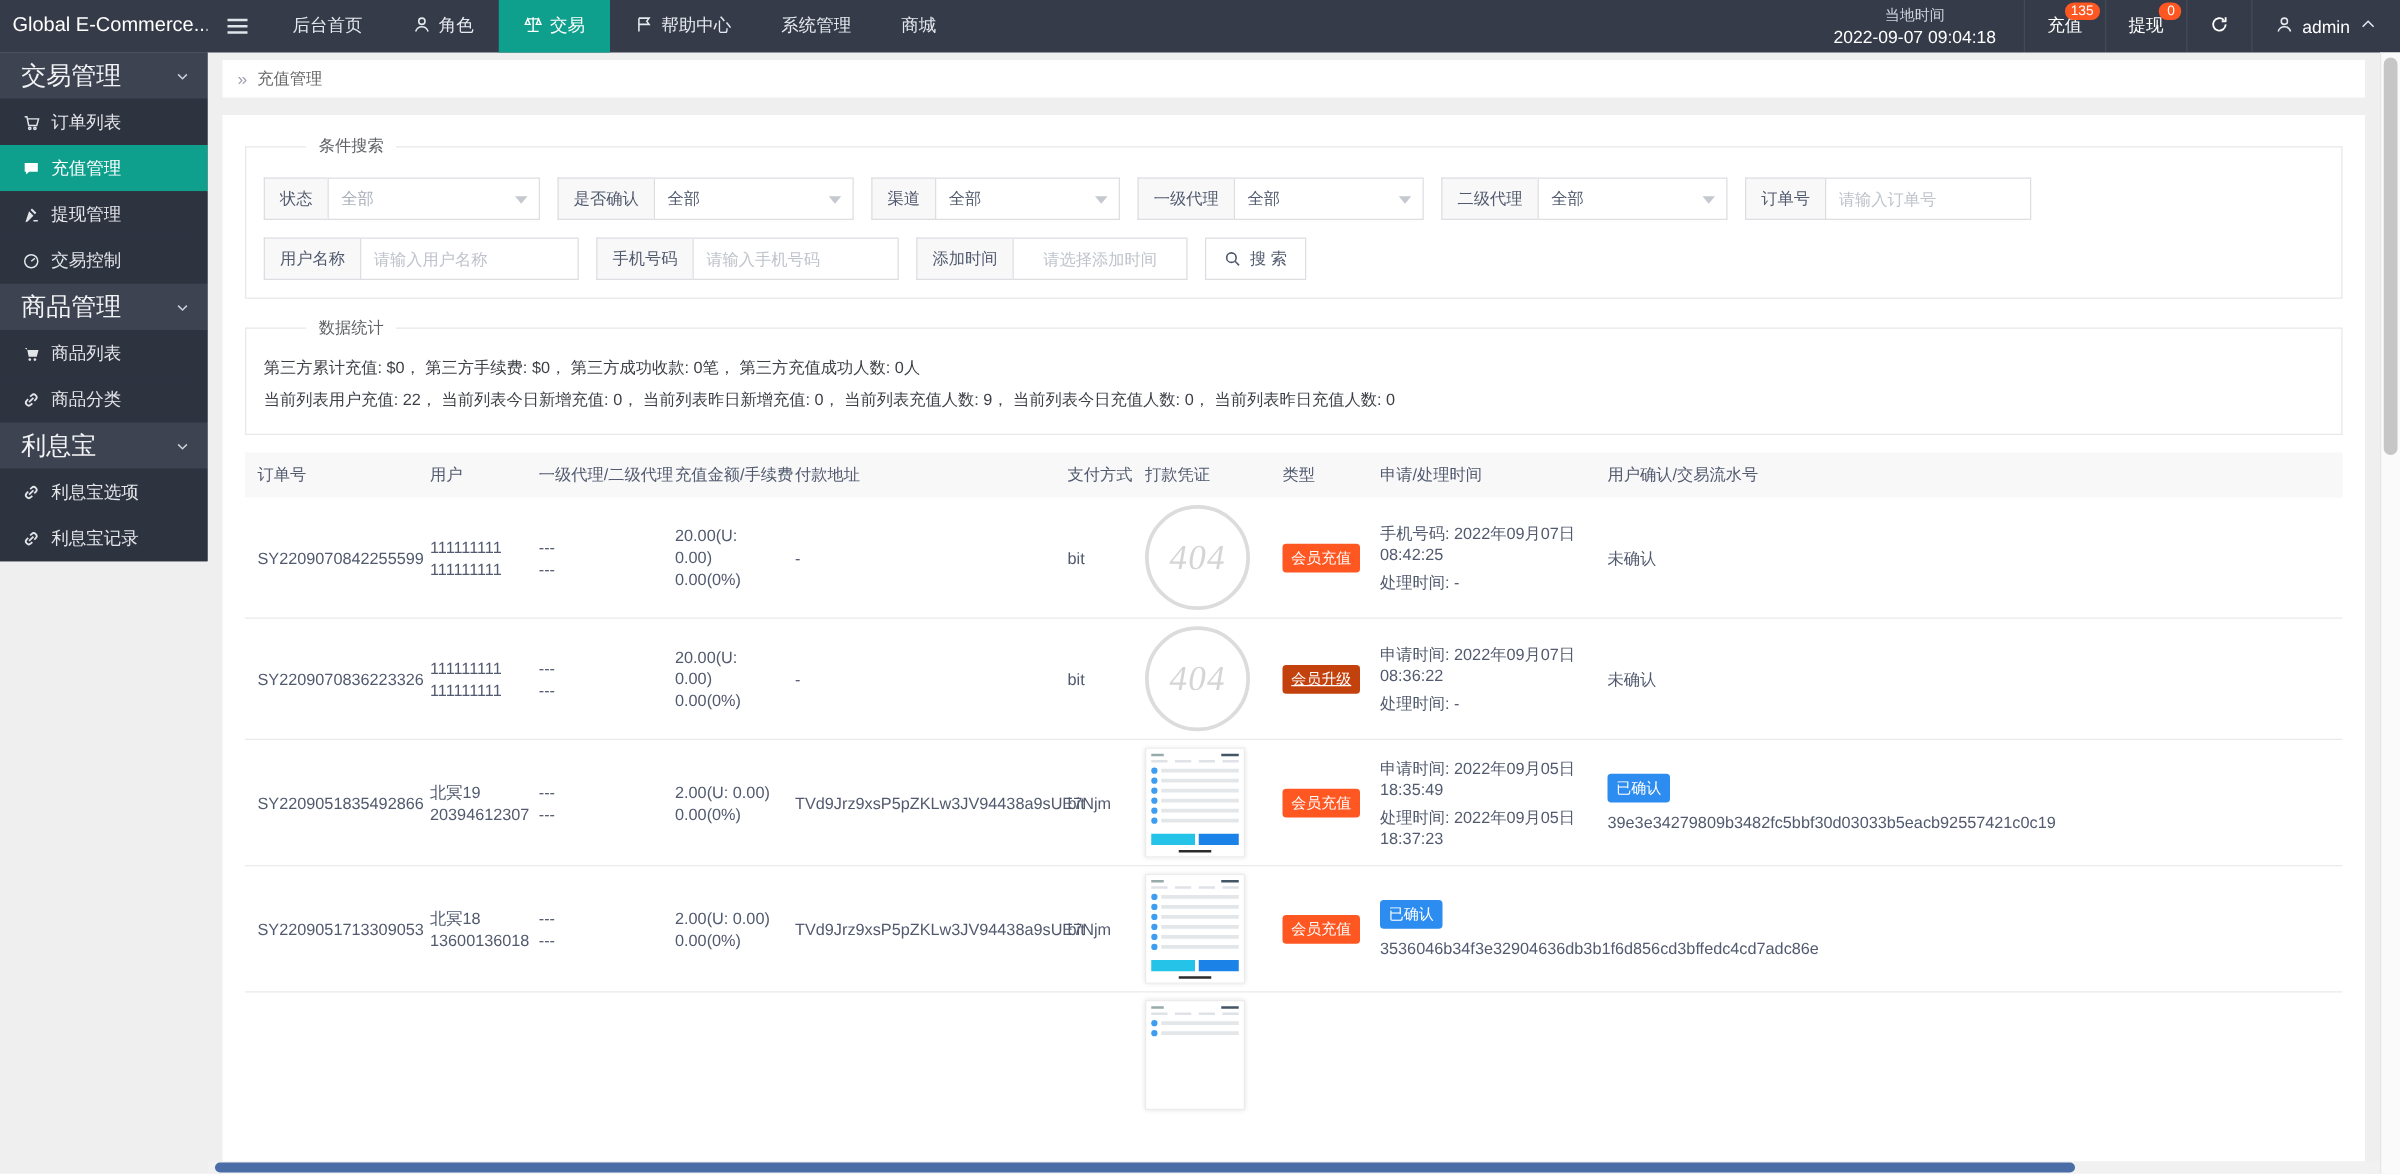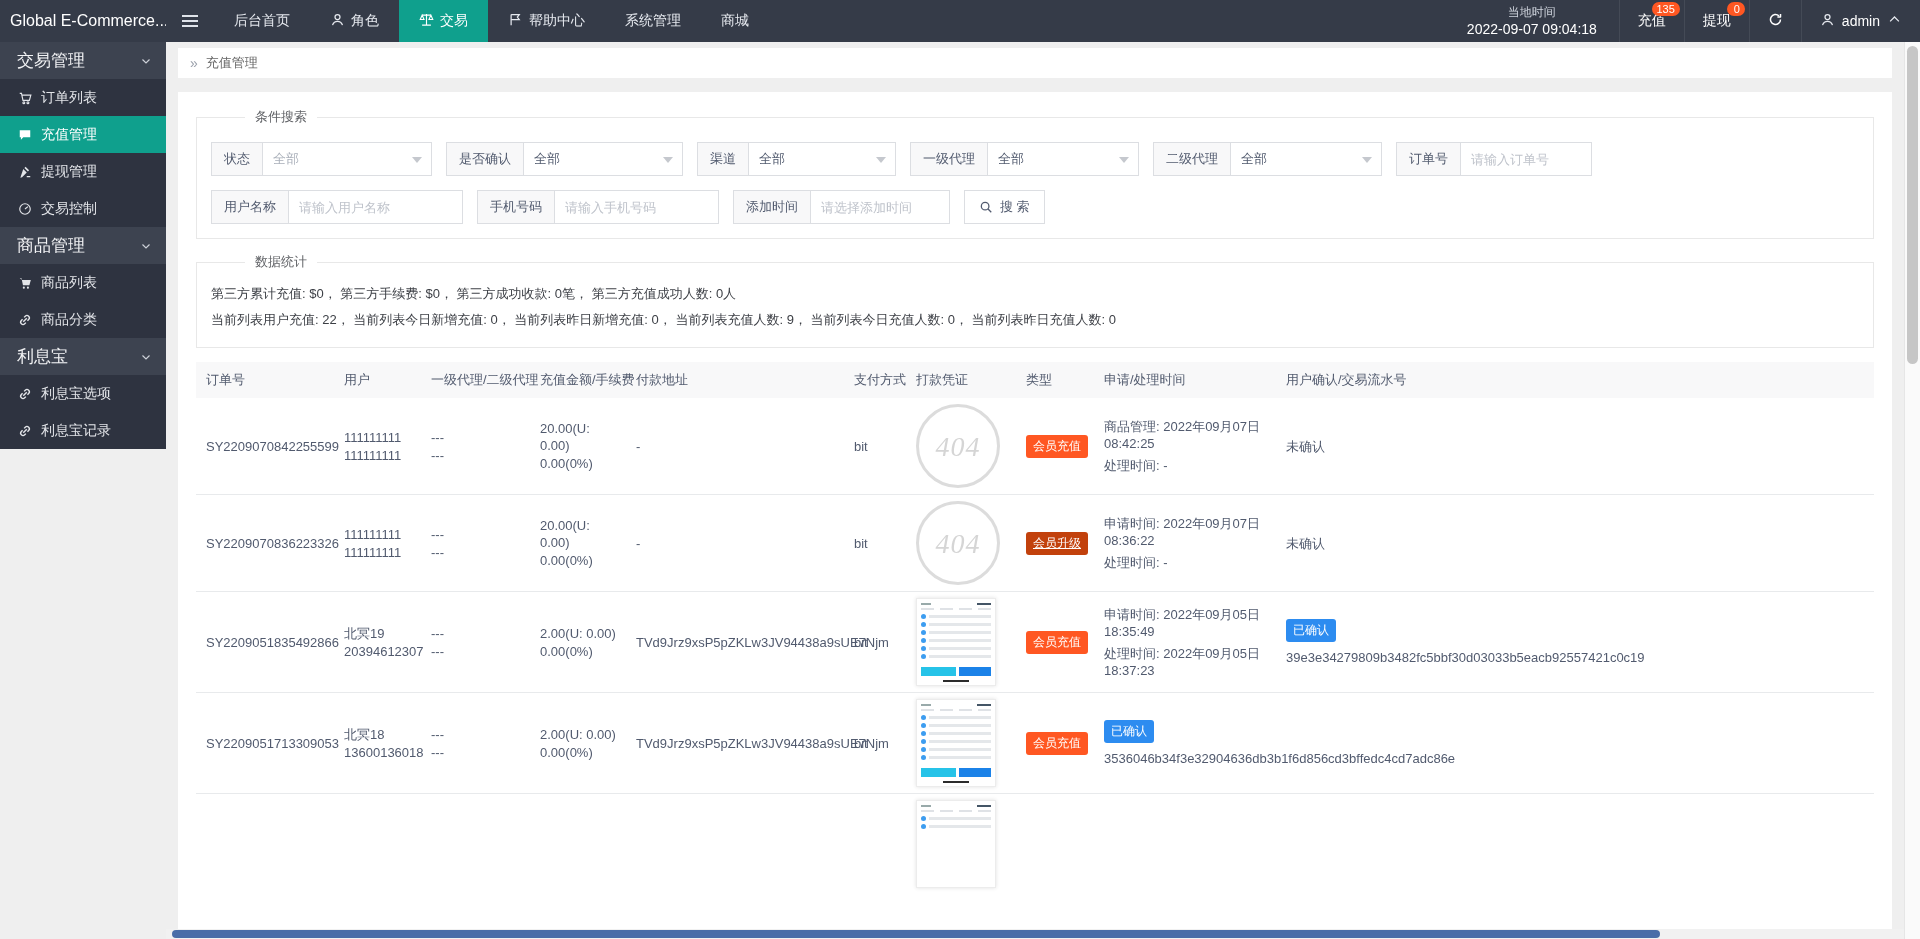--- a/index.html
+++ b/index.html
@@ -23,21 +23,21 @@
   .time-block { flex-direction:column; justify-content:center; display:flex; line-height:17px; border-left:none; padding-right:22px; }
   .time-label { font-size:12px; color:#cfd4dd; }
   .time-value { font-size:14px; color:#fff; }
   .nav-badge { position:absolute; top:2px; right:4px; background:#ff5722; color:#fff; font-size:11px; line-height:14px; min-width:18px; text-align:right; border-radius:8px; padding:0 5px; }
   .nav-user { gap:7px; cursor:pointer; }
   .nav-refresh { cursor:pointer; }
   .nav-refresh svg, .nav-user svg { width:15px; height:15px; }
 
   
   .sidebar { position:absolute; top:42px; left:0; width:166px; background:#2e3340; z-index:5; }
-  .sb-group { height:37px; background:#3d4350; color:#f2f3f5; display:flex; align-items:center; padding:0 14px 0 17px; font-size:17px; cursor:pointer; }
+  .sb-group { height:37px; background:#3d4350; color:#f2f3f5; display:flex; align-items:center; padding:0 14px 0 17px; font-size:20px; cursor:pointer; }
   .sb-group svg { margin-left:auto; width:12px; height:12px; opacity:.85; }
   .sb-item { height:37px; display:flex; align-items:center; gap:9px; padding:0 14px 0 18px; color:#e3e5e9; font-size:14px; background:#2e3340; cursor:pointer; }
   .sb-item.active { background:#0fa08d; color:#fff; }
   .sb-item svg { width:14px; height:14px; flex:none; }
 
   
   .main { position:absolute; top:42px; left:166px; right:16px; bottom:0; background:#efefef; overflow:hidden; }
   .breadcrumb-bar { margin:6px 12px 0; height:30px; background:#fff; display:flex; align-items:center; gap:8px; padding:0 12px; font-size:13px; color:#666; }
   .crumb-icon { color:#9aa0ab; font-size:14px; }
   .panel { margin:14px 12px 0; background:#fff; padding:16px 18px 10px; height:900px; overflow:hidden; }
@@ -45,21 +45,21 @@
   fieldset { border:1px solid #e8e8e8; padding:10px 14px 14px; margin-bottom:14px; }
   fieldset legend { margin-left:34px; padding:0 10px; font-size:13px; color:#606266; }
 
   .f-row { display:flex; flex-wrap:wrap; gap:14px; margin-top:6px; }
   .f-row + .f-row { margin-top:14px; }
   .field { display:flex; align-items:stretch; height:34px; font-size:13px; }
   .f-label { display:flex; align-items:center; padding:0 12px; background:#f8f8f9; border:1px solid #dcdee2; border-right:none; color:#515a6e; white-space:nowrap; }
   .f-select { position:relative; display:flex; align-items:center; width:152px; border:1px solid #dcdee2; background:#fff; padding:0 26px 0 10px; color:#515a6e; cursor:pointer; }
   .f-select.muted { color:#aab0ba; }
   .f-select .caret { position:absolute; right:9px; top:14px; width:0; height:0; border-left:5px solid transparent; border-right:5px solid transparent; border-top:6px solid #c5c8ce; }
-  .field input { width:132px; border:1px solid #dcdee2; padding:0 10px; font-size:13px; color:#515a6e; outline:none; }
+  .field input { width:165px; border:1px solid #dcdee2; padding:0 10px; font-size:13px; color:#515a6e; outline:none; }
   .field input::placeholder { color:#bfc3cb; }
   .search-btn { display:inline-flex; align-items:center; gap:7px; height:34px; padding:0 14px; border:1px solid #dcdee2; background:#fff; font-size:13px; color:#515a6e; cursor:pointer; }
   .search-btn svg { width:14px; height:14px; }
 
   .stats-line { font-size:13px; color:#3c3f45; line-height:26px; white-space:nowrap; }
 
   
   .grid { display:grid; grid-template-columns:138px 87px 109px 96px 218px 62px 110px 78px 182px minmax(420px,1fr); align-items:center; }
   .thead { background:#f8f8f9; font-size:13px; color:#515a6e; }
   .thead .th { padding:9px 6px 9px 10px; white-space:nowrap; }
@@ -308,21 +308,21 @@
           <div class="field">
             <span class="f-label">用户名称</span>
             <input type="text" style="width: 175px;" placeholder="请输入用户名称">
           </div>
           <div class="field">
             <span class="f-label">手机号码</span>
             <input type="text" style="width: 165px;" placeholder="请输入手机号码">
           </div>
           <div class="field">
             <span class="f-label">添加时间</span>
-            <input type="text" style="width: 140px;" placeholder="请选择添加时间">
+            <input type="text" style="width: 140px; text-align: center;" placeholder="请选择添加时间">
           </div>
           <button class="search-btn">
             <svg viewBox="0 0 24 24" fill="none" stroke="#515a6e" stroke-width="2.2">
                 <circle cx="10.5" cy="10.5" r="6.5"></circle>
                 <path d="M15.5 15.5L21 21"></path>
               </svg>
             <span>搜 索</span>
           </button>
         </div>
       </fieldset>
@@ -362,21 +362,21 @@
           </div>
         <div class="td">-</div>
         <div class="td">bit</div>
         <div class="td">
             <div class="circle404">
               <span>404</span>
             </div>
           </div>
         <div class="td"><span class="badge" style="background-color: rgb(255, 87, 34);">会员充值</span></div>
         <div class="td td-time">
-            <div>商品管理: 2022年09月07日 08:42:25</div>
+            <div>手机号码: 2022年09月07日 08:42:25</div>
             <div>处理时间: -</div>
           </div>
         <div class="td">未确认</div>
       </div>
 
       <div class="grid tr">
         <div class="td nowrap">SY2209070836223326</div>
         <div class="td">
             <div>111111111</div>
             <div>111111111</div>

